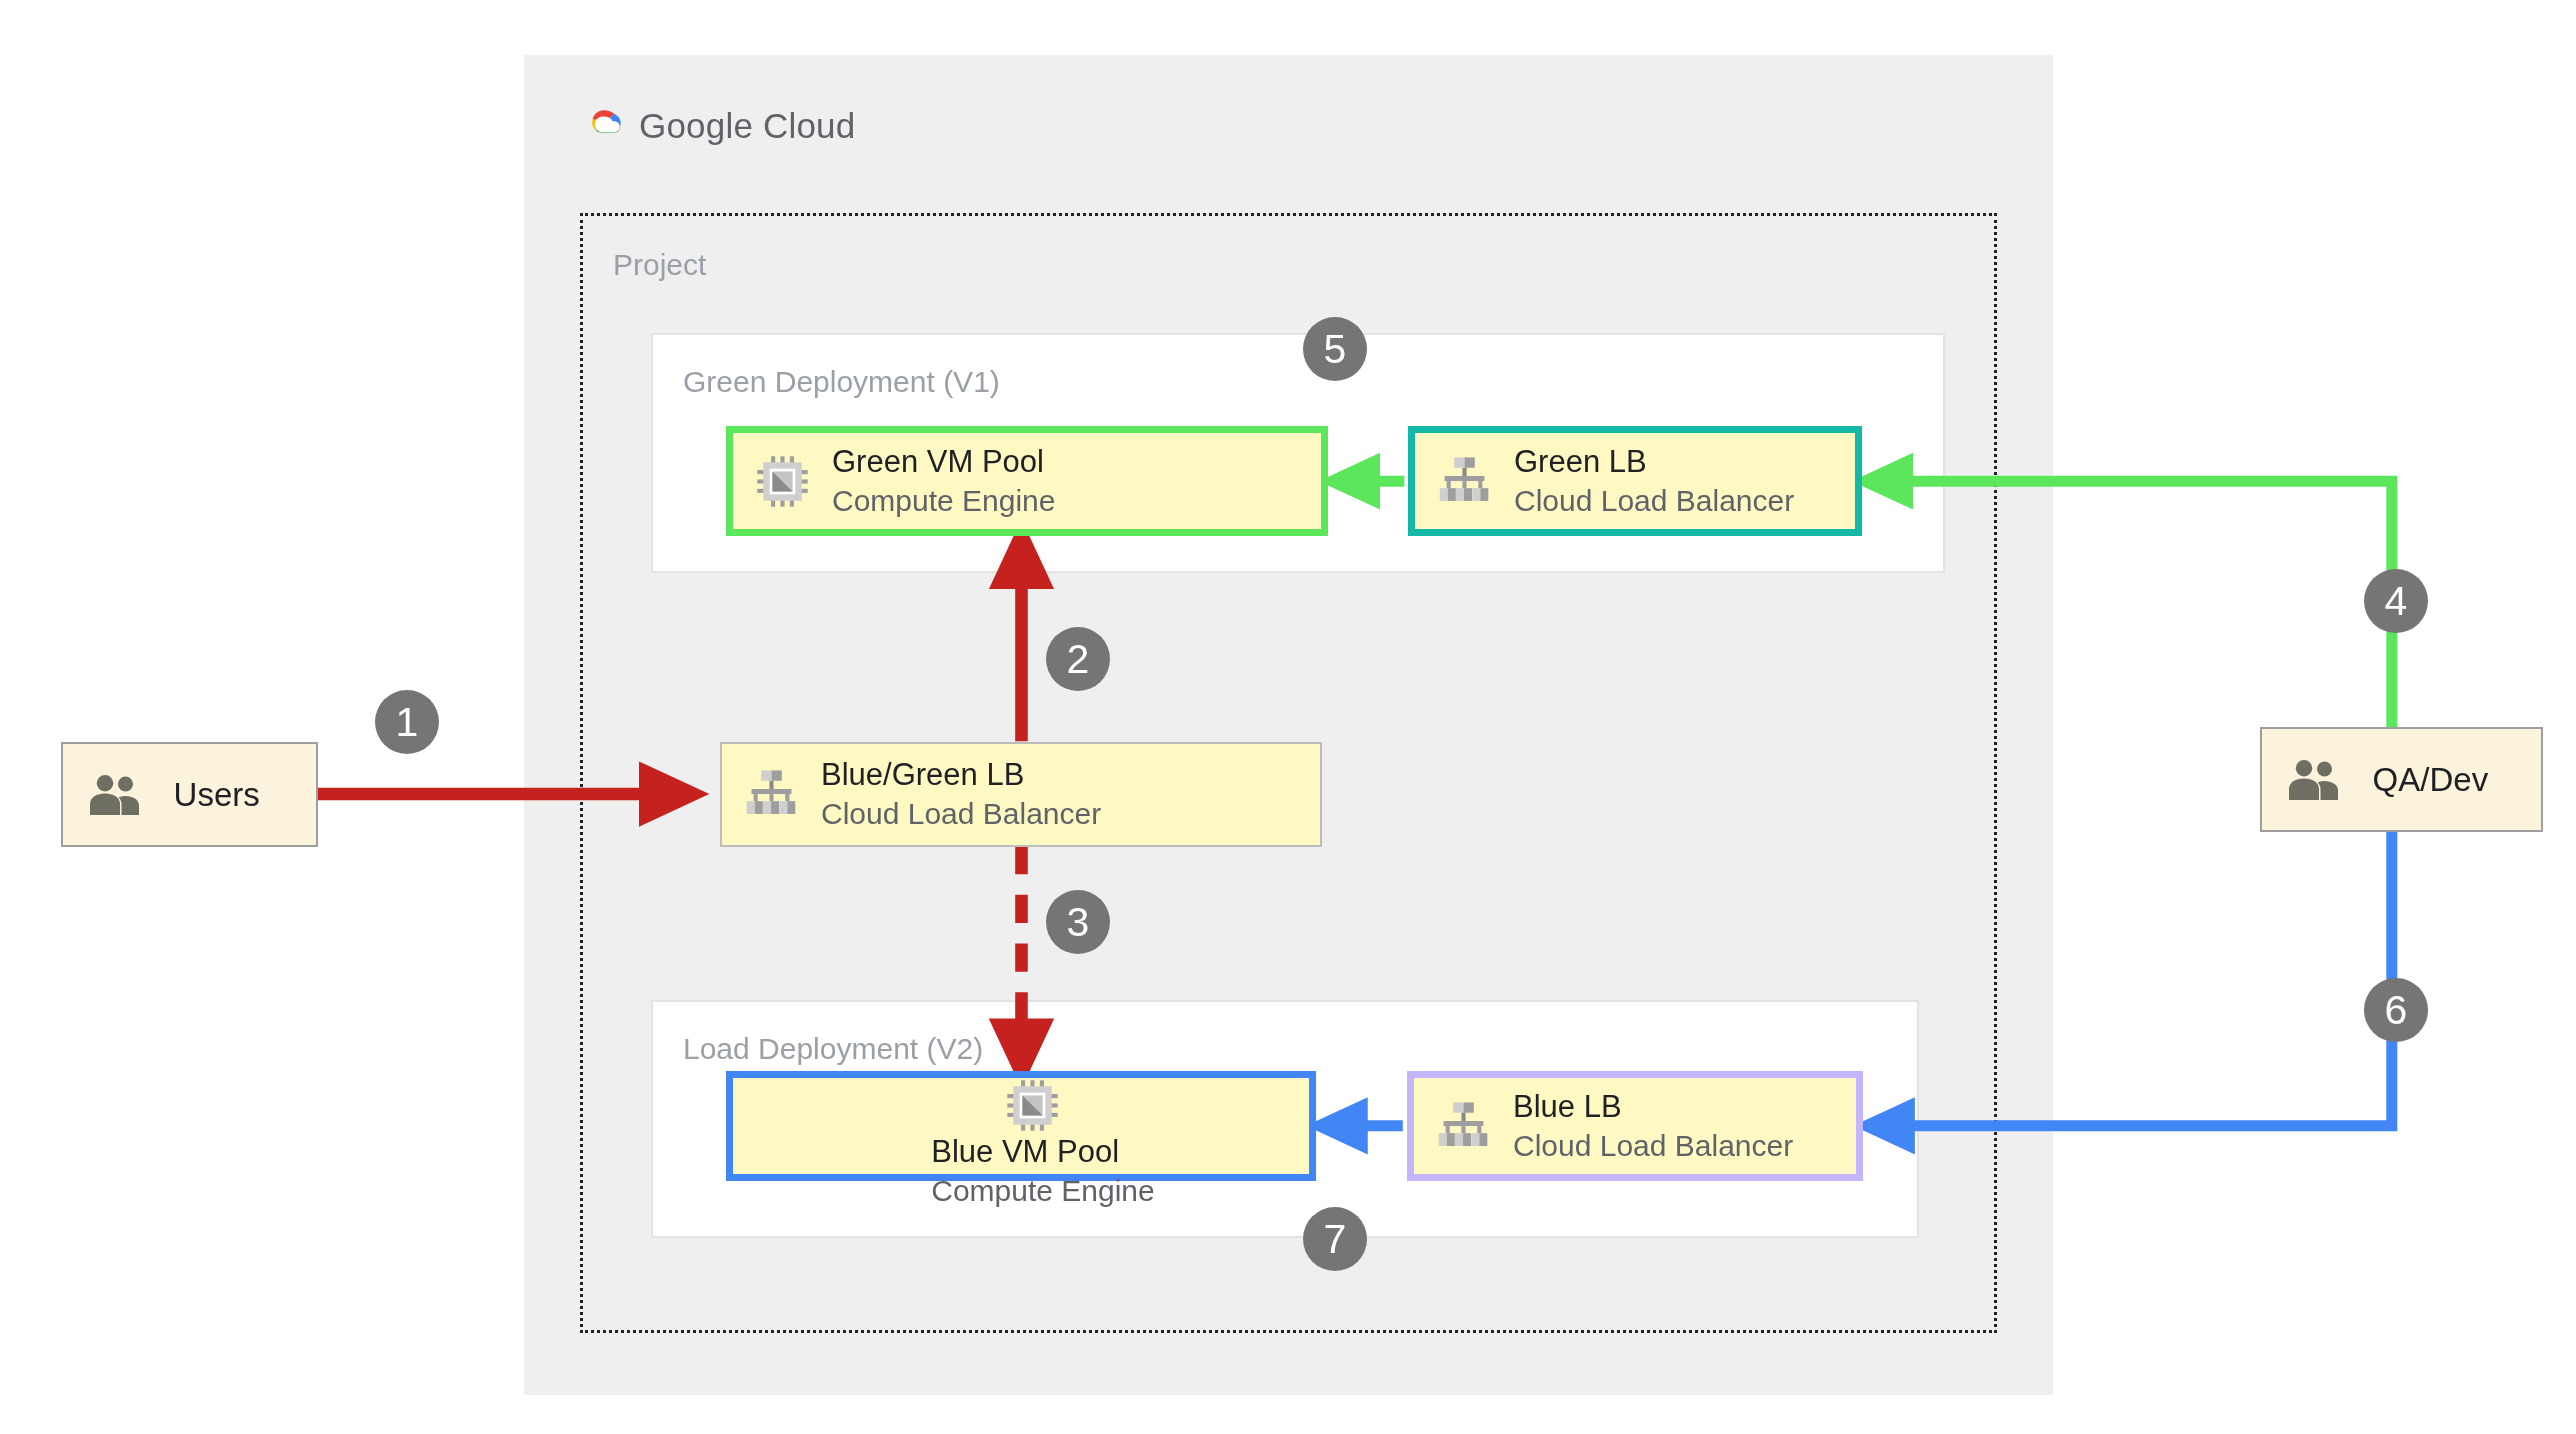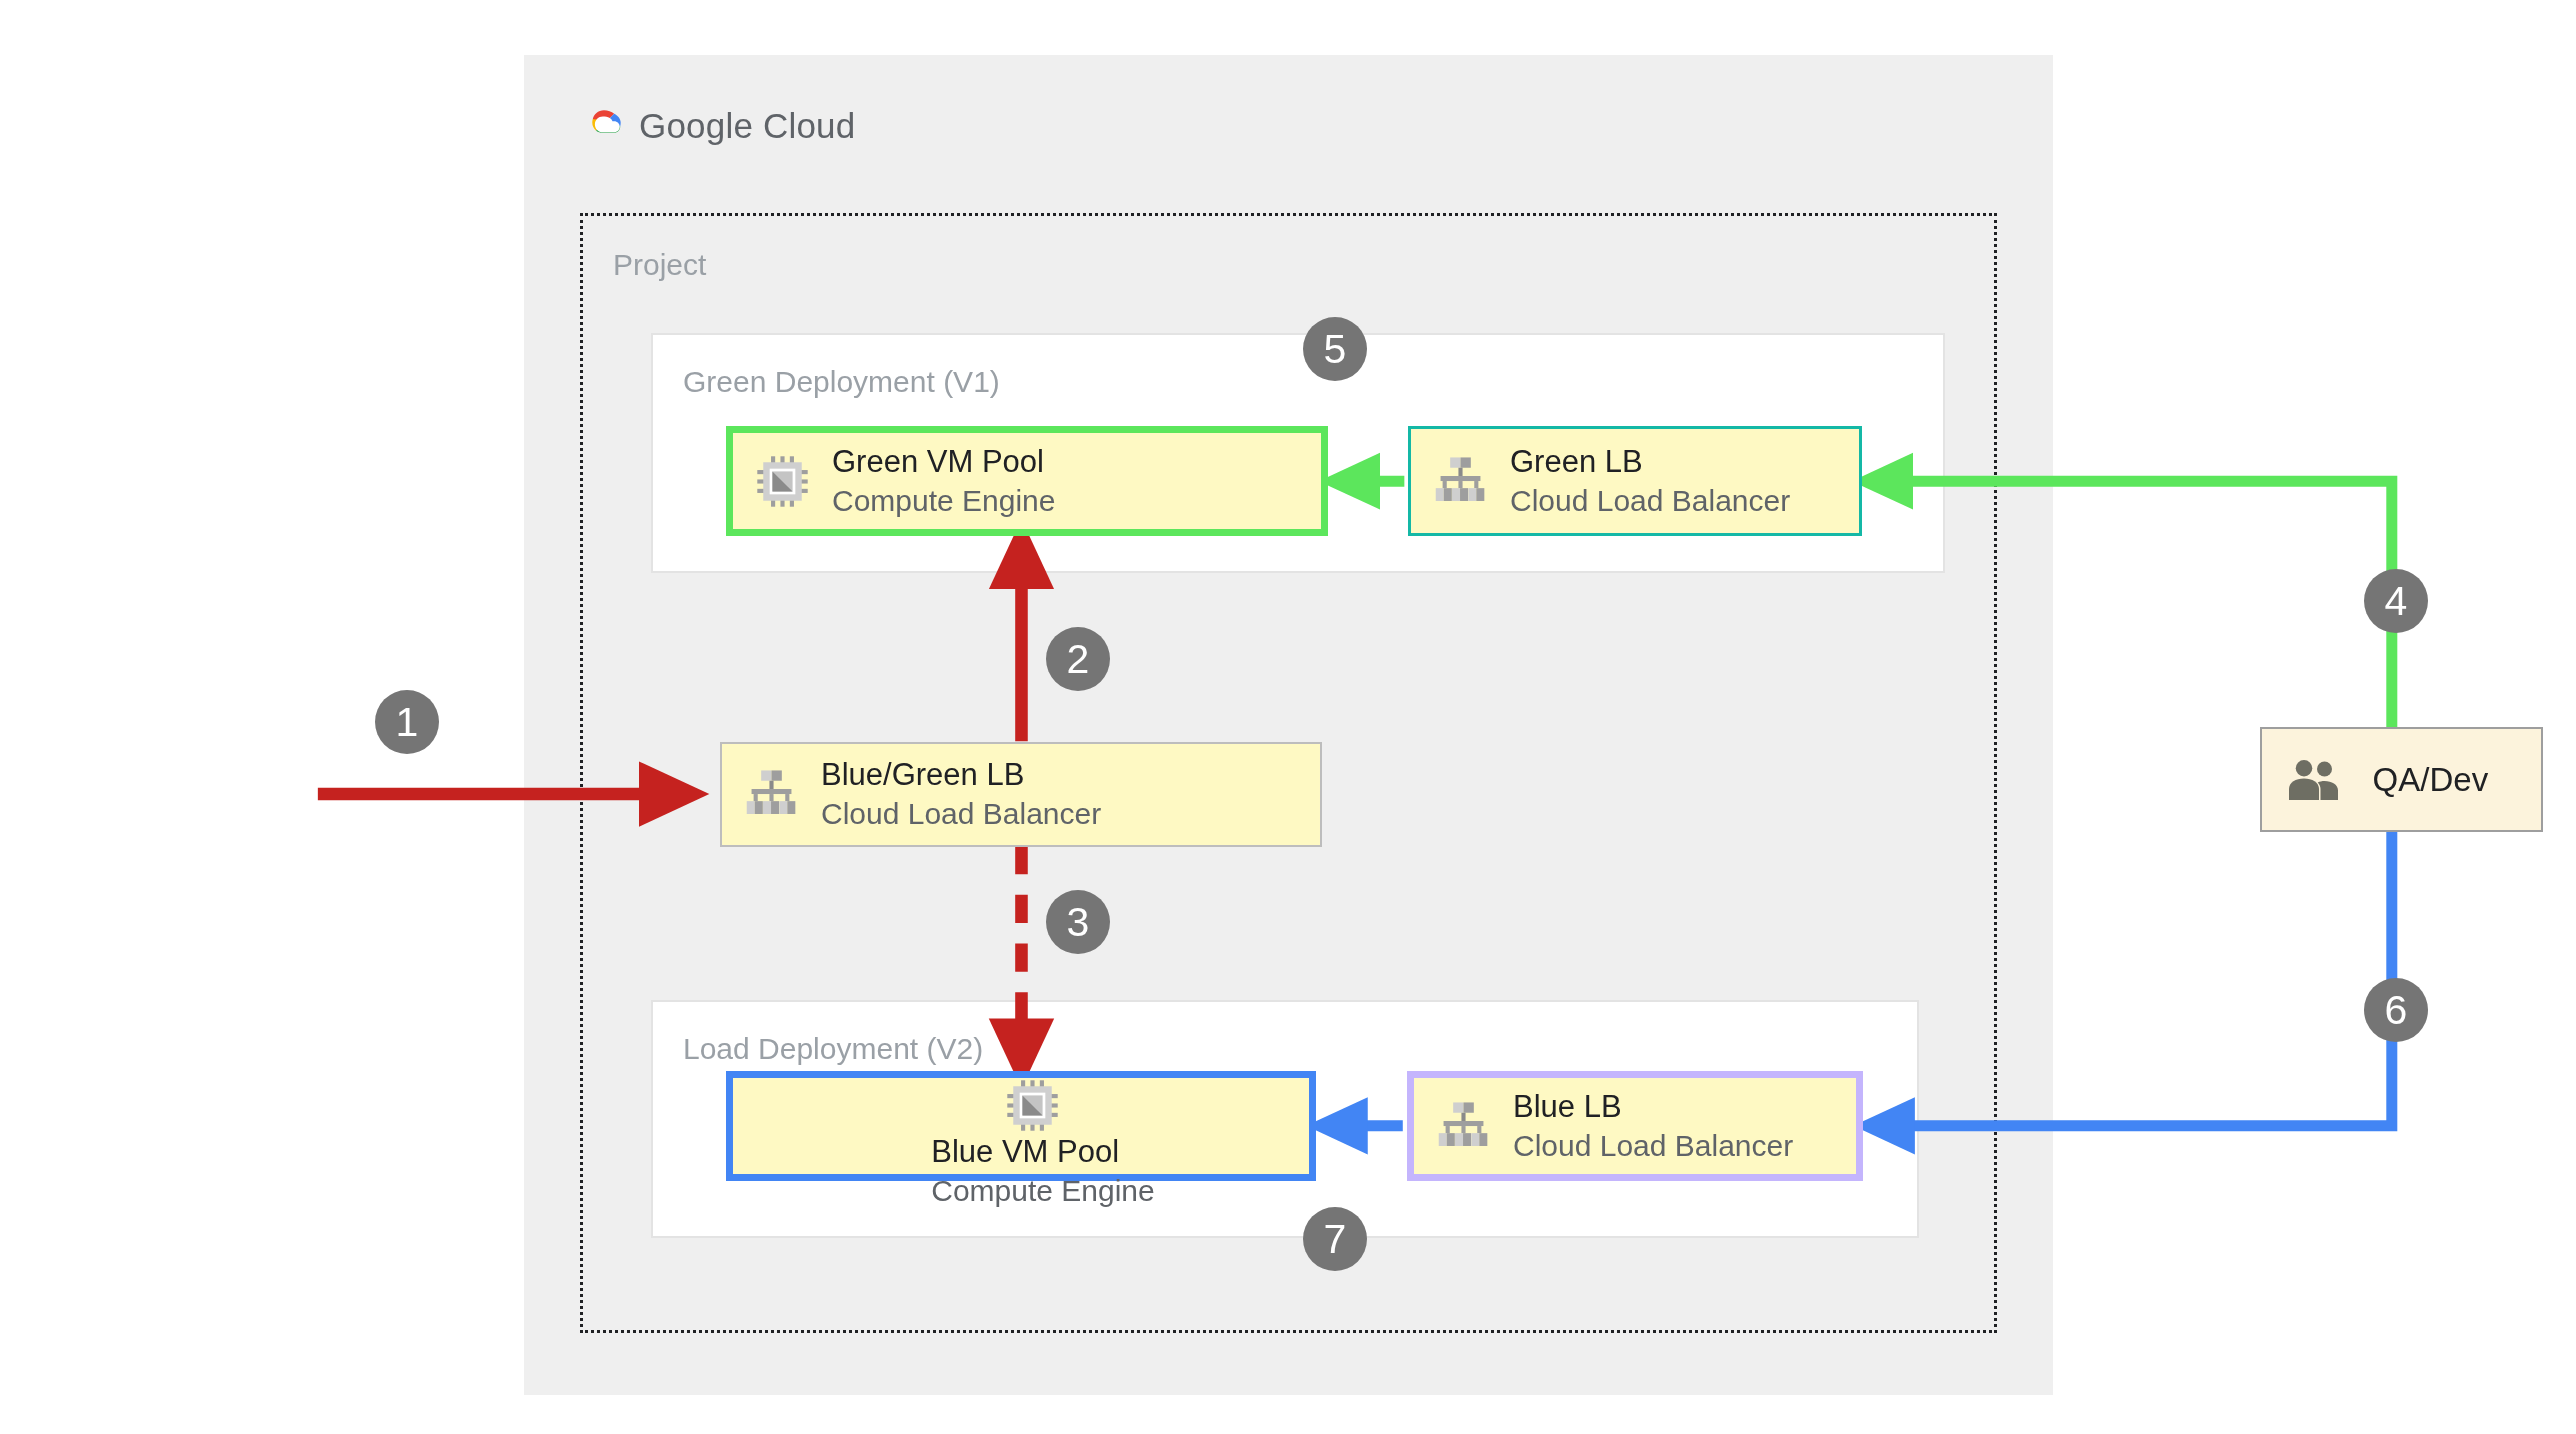--- a/index.html
+++ b/index.html
@@ -26,21 +26,21 @@
   .dep-label.blue{left:683px;top:1032px;}
 
   
   .node{position:absolute;box-sizing:border-box;background:#fef9c3;
         display:flex;align-items:center;padding-left:22px;}
   .node .txt{display:flex;flex-direction:column;justify-content:center;margin-left:22px;}
   .node .title{font-size:31px;color:#202124;line-height:1.25;white-space:nowrap;}
   .node .sub{font-size:30px;color:#5f6368;line-height:1.25;white-space:nowrap;}
 
   .n-green-vm{left:726px;top:426px;width:602px;height:110px;border:7px solid #5ce65c;}
-  .n-green-lb{left:1408px;top:426px;width:454px;height:110px;border:3px solid #14b8a6;}
+  .n-green-lb{left:1408px;top:426px;width:454px;height:110px;border:7px solid #14b8a6;}
   .n-bg-lb   {left:720px;top:742px;width:602px;height:105px;border:2.4px solid #bdbdbd;}
   .n-blue-vm {left:726px;top:1071px;width:590px;height:110px;border:7px solid #4285f4;flex-direction:column;}
   .n-blue-lb {left:1407px;top:1071px;width:456px;height:110px;border:7px solid #c4b5fd;}
 
   .actor{position:absolute;box-sizing:border-box;background:#fcf3dc;
          border:2.4px solid #9e9e9e;display:flex;align-items:center;padding-left:23.6px;}
   .actor .title{font-size:33px;color:#202124;margin-left:27px;white-space:nowrap;}
   .a-users{left:61px;top:742px;width:257px;height:105px;}
   .a-qadev{left:2260px;top:727px;width:283px;height:105px;}
 
@@ -233,20 +233,29 @@
         <rect x="11.8" y="14.9" width="3.5" height="5.6" fill="#9e9e9e"></rect>
       <rect x="15.4" y="14.9" width="3.5" height="5.6" fill="#cfcfcf"></rect>
         <rect x="18.9" y="14.9" width="3.5" height="5.6" fill="#9e9e9e"></rect>
     </svg>
     <div class="txt">
       <div class="title">Blue LB</div>
       <div class="sub">Cloud Load Balancer</div>
     </div>
   </div>
 
+  <div class="actor a-users">
+    <svg class="icon" width="60" height="46" viewBox="0 0 24 18">
+      <circle cx="7.2" cy="4.3" r="3.3" fill="#6e6e63"></circle>
+      <circle cx="15.4" cy="4.6" r="3.0" fill="#6e6e63"></circle>
+      <path d="M1.2,17 L1.2,12.6 C1.2,10.0 3.9,8.4 7.2,8.4 C10.5,8.4 13.2,10.0 13.2,12.6 L13.2,17 z" fill="#6e6e63"></path>
+      <path d="M13.8,17 L13.8,12.6 C13.8,11.6 13.4,10.7 12.7,10.0 C13.5,9.6 14.4,9.4 15.4,9.4 C18.3,9.4 20.8,10.8 20.8,13.1 L20.8,17 z" fill="#6e6e63"></path>
+    </svg>
+    <div class="title">Users</div>
+  </div>
 
   <div class="actor a-qadev">
     <svg class="icon" width="60" height="46" viewBox="0 0 24 18">
       <circle cx="7.2" cy="4.3" r="3.3" fill="#6e6e63"></circle>
       <circle cx="15.4" cy="4.6" r="3.0" fill="#6e6e63"></circle>
       <path d="M1.2,17 L1.2,12.6 C1.2,10.0 3.9,8.4 7.2,8.4 C10.5,8.4 13.2,10.0 13.2,12.6 L13.2,17 z" fill="#6e6e63"></path>
       <path d="M13.8,17 L13.8,12.6 C13.8,11.6 13.4,10.7 12.7,10.0 C13.5,9.6 14.4,9.4 15.4,9.4 C18.3,9.4 20.8,10.8 20.8,13.1 L20.8,17 z" fill="#6e6e63"></path>
     </svg>
     <div class="title">QA/Dev</div>
   </div>

